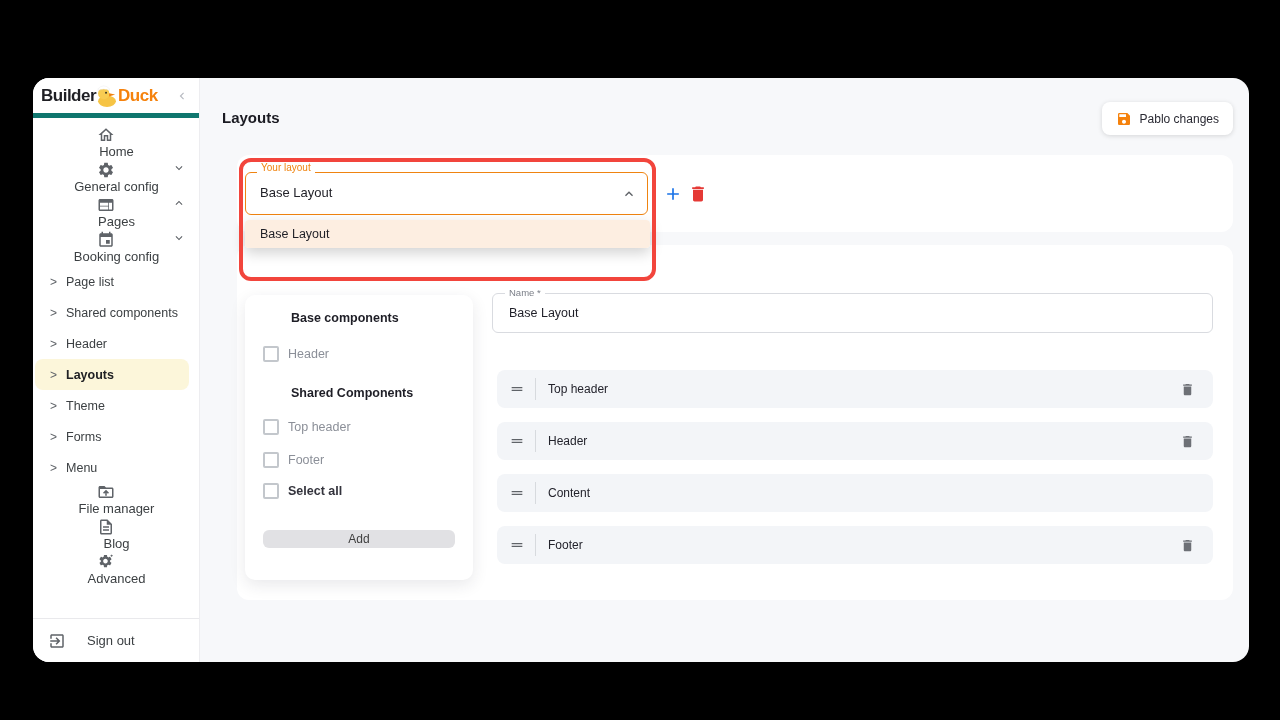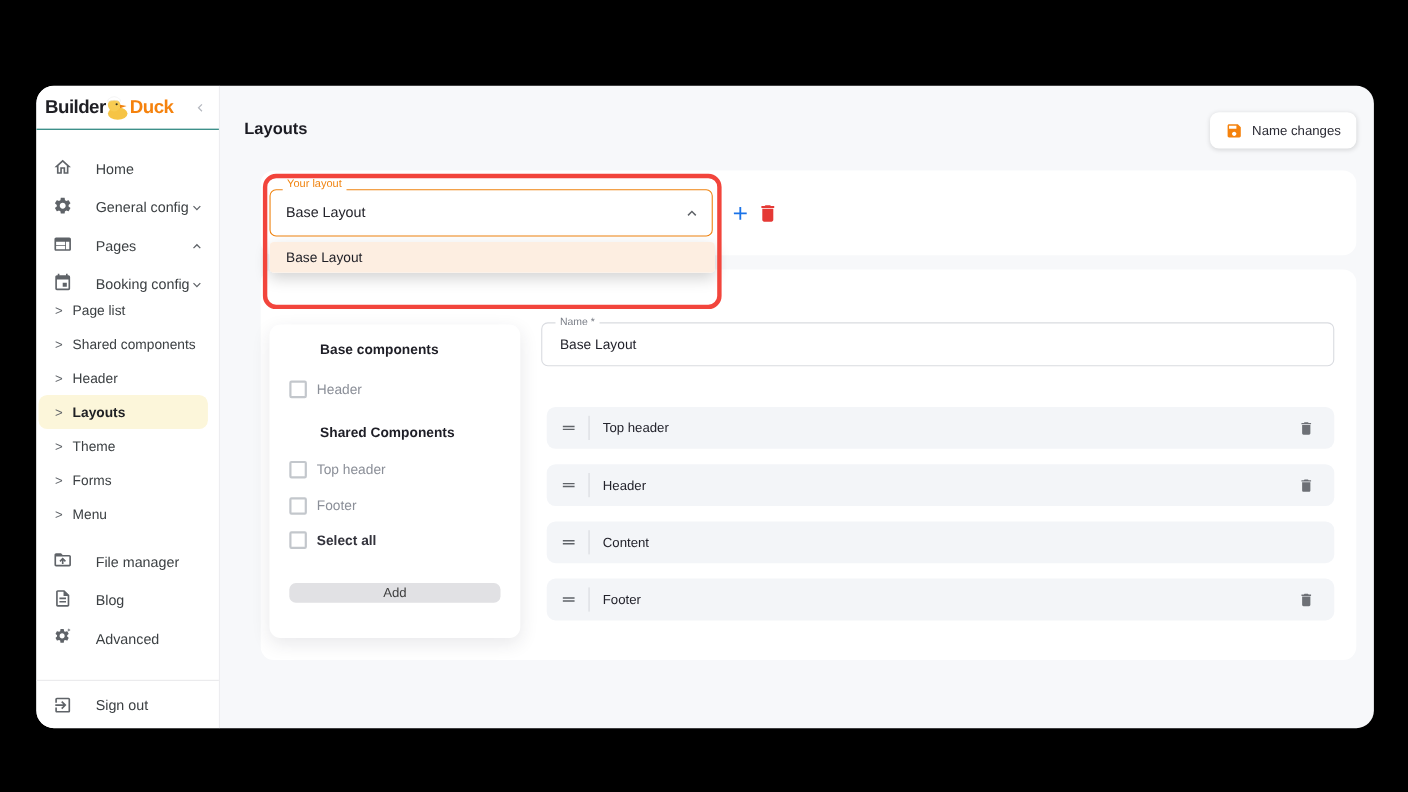--- a/index.html
+++ b/index.html
@@ -5,27 +5,27 @@
   * { margin:0; padding:0; box-sizing:border-box; }
   html,body { width:1280px; height:720px; background:#000; overflow:hidden;
               font-family:"Liberation Sans", sans-serif; }
   .app { position:absolute; left:33px; top:78px; width:1216px; height:584px;
          border-radius:16px; background:#f7f8fa; overflow:hidden; display:flex; }
 
   
   .sidebar { width:167px; background:#fff; border-right:1px solid #ededf0;
              display:flex; flex-direction:column; flex-shrink:0; }
   .logo-row { height:40px; display:flex; align-items:center; padding:0 10px 0 8px;
-              border-bottom:1px solid #0f766e; }
+              border-bottom:5px solid #0f766e; }
   .logo-text1 { font-size:17px; font-weight:bold; color:#1f1f24; letter-spacing:-0.5px; }
   .logo-text2 { font-size:17px; font-weight:bold; color:#f5820d; letter-spacing:-0.5px; }
   .logo-duck { width:26px; height:24px; margin:0 -2px; }
   .collapse { margin-left:auto; color:#b6b9c0; display:flex; cursor:pointer; }
-  .nav-item { height:35px; display:flex; align-items:flex-end; padding:0 14px 0 15px;
-              cursor:pointer; position:relative; }
+  .nav-item { height:35px; display:flex; align-items:center; padding:0 14px 0 15px;
+              cursor:pointer; position:relative;flex-direction:column; }
   .nav-item .ico { width:18px; height:18px; color:#5f6368; margin-right:21px; flex-shrink:0; }
   .nav-item .lbl { font-size:13px; color:#3c4043; }
   .nav-item .chev { position:absolute; right:13px; color:#5f6368; width:14px; height:14px; }
   .sub-item { height:31px; display:flex; align-items:center; padding:0 0 0 15px;
               cursor:pointer; margin:0 10px 0 2px; border-radius:8px; }
   .sub-item .arrow { font-size:12px; color:#5f6368; margin-right:9px; }
   .sub-item .lbl { font-size:12.5px; color:#3c4043;text-align:center; }
   .sub-item.active { background:#fcf6da; }
   .sub-item.active .lbl { font-weight:bold; color:#202124; }
   .sidebar-spacer { flex:1; }
@@ -221,21 +221,21 @@
     </div>
   </div>
 
   <div class="main">
     <div class="page-title">Layouts</div>
 
     <button class="save-btn">
       <svg class="ico" viewBox="0 0 24 24" fill="currentColor">
           <path d="M17 3H5c-1.11 0-2 .9-2 2v14c0 1.1.89 2 2 2h14c1.1 0 2-.9 2-2V7l-4-4zm-5 16c-1.66 0-3-1.34-3-3s1.34-3 3-3 3 1.34 3 3-1.34 3-3 3zm3-10H5V5h10v4z"></path>
         </svg>
-      <span>Name changes</span>
+      <span>Pablo changes</span>
     </button>
 
     <div class="card1"></div>
 
     <div class="select-label">Your layout</div>
     <div class="select-field">
       <span class="select-value">Base Layout</span>
       <svg class="select-chev" viewBox="0 0 24 24" fill="currentColor">
           <path d="M12 8l-6 6 1.41 1.41L12 10.83l4.59 4.58L18 14z"></path>
         </svg>

